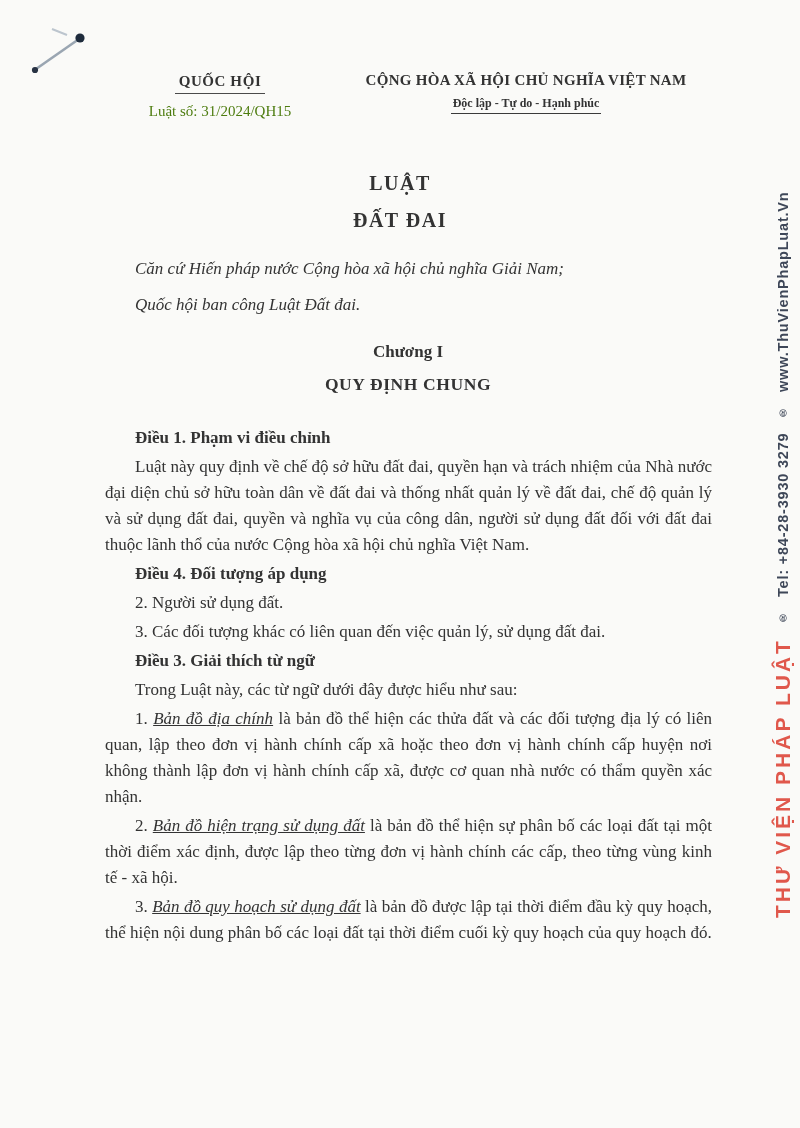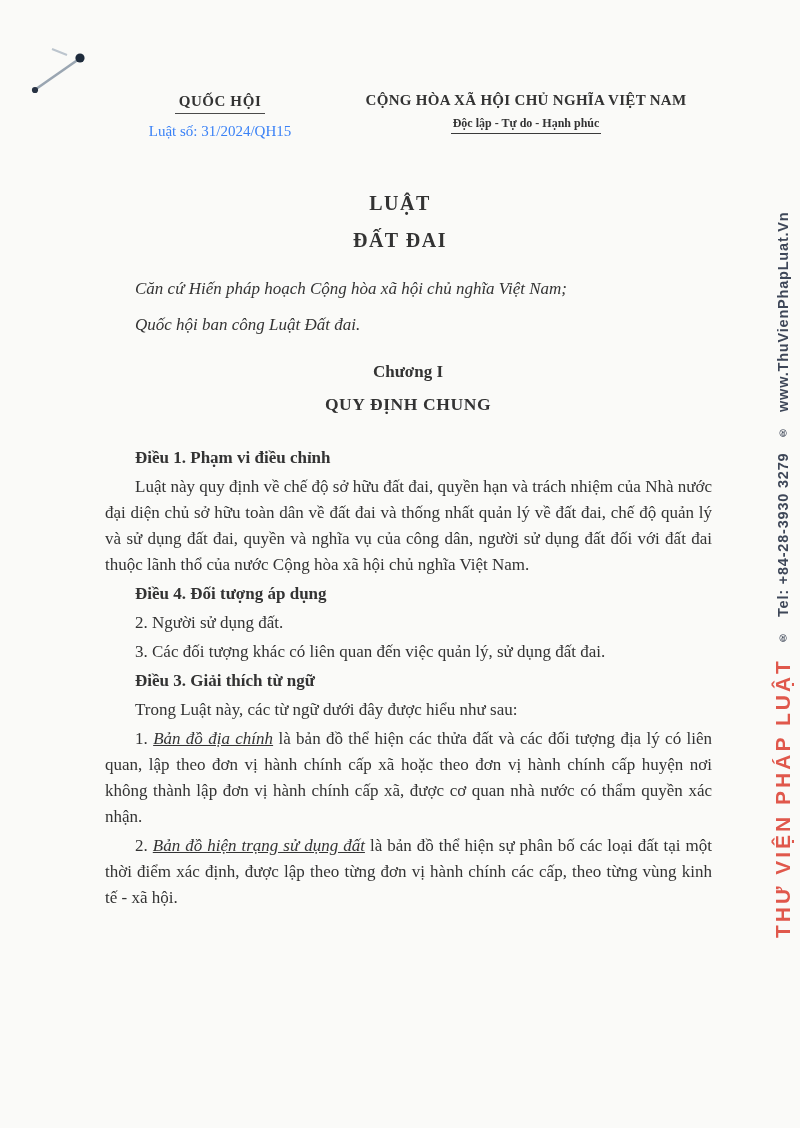--- a/index.html
+++ b/index.html
@@ -10,31 +10,31 @@
   }
   *{margin:0;padding:0;box-sizing:border-box;}
   html,body{width:800px;}
   body{
     width:800px;height:1128px;
     background:var(--paper);
     font-family:"Liberation Serif","DejaVu Serif",serif;
     color:var(--text-ink);
     position:relative;overflow:hidden;
   }
-  .page{position:relative;width:800px;height:944px;margin-top:20px;}
+  .page{position:relative;width:800px;height:944px;}
 
   
   .staple{position:absolute;top:16px;left:22px;}
 
   
   .header{display:flex;padding:72px 88px 0 100px;}
   .header-left{width:240px;text-align:center;}
   .org{display:inline-block;font-weight:bold;font-size:15px;letter-spacing:.6px;
        border-bottom:1.4px solid #4a4a4a;padding:0 4px 3px 4px;}
-  .doc-number{font-size:15px;margin-top:9px;color:#3b82f6;}
+  .doc-number{font-size:15px;margin-top:9px;color:#4d7c0f;}
   .header-right{flex:1;text-align:center;}
   .country{font-weight:bold;font-size:15px;letter-spacing:.3px;}
   .motto{display:inline-block;font-weight:bold;font-size:12px;margin-top:7px;
          border-bottom:1.6px solid #3a3a3a;padding:0 2px 2px 2px;}
 
   
   .title-block{text-align:center;margin-top:52px;}
   .title-line{font-size:20px;font-weight:bold;letter-spacing:1.5px;}
   .title-line + .title-line{margin-top:14px;}
 
@@ -91,21 +91,21 @@
       </div>
     </div>
   </div>
 
   <div class="title-block">
     <div class="title-line">LUẬT</div>
     <div class="title-line">ĐẤT ĐAI</div>
   </div>
 
   <div class="preamble">
-    <p>Căn cứ Hiến pháp hoạch Cộng hòa xã hội chủ nghĩa Việt Nam;</p>
+    <p>Căn cứ Hiến pháp nước Cộng hòa xã hội chủ nghĩa Giải Nam;</p>
     <p>Quốc hội ban công Luật Đất đai.</p>
   </div>
 
   <div class="chapter">
     <div class="chapter-label">Chương I</div>
     <div class="chapter-title">QUY ĐỊNH CHUNG</div>
   </div>
 
   <div class="body-text">
 
@@ -116,20 +116,21 @@
     <p>2. Người sử dụng đất.</p>
     <p>3. Các đối tượng khác có liên quan đến việc quản lý, sử dụng đất đai.</p>
 
     <p class="article-heading">Điều 3. Giải thích từ ngữ</p>
     <p>Trong Luật này, các từ ngữ dưới đây được hiểu như sau:</p>
 
     <p><span>1. </span><span class="term">Bản đồ địa chính</span><span> là bản đồ thể hiện các thửa đất và các đối tượng địa lý có liên quan, lập theo đơn vị hành chính cấp xã hoặc theo đơn vị hành chính cấp huyện nơi không thành lập đơn vị hành chính cấp xã, được cơ quan nhà nước có thẩm quyền xác nhận.</span></p>
 
     <p><span>2. </span><span class="term">Bản đồ hiện trạng sử dụng đất</span><span> là bản đồ thể hiện sự phân bố các loại đất tại một thời điểm xác định, được lập theo từng đơn vị hành chính các cấp, theo từng vùng kinh tế - xã hội.</span></p>
 
+    <p><span>3. </span><span class="term">Bản đồ quy hoạch sử dụng đất</span><span> là bản đồ được lập tại thời điểm đầu kỳ quy hoạch, thể hiện nội dung phân bố các loại đất tại thời điểm cuối kỳ quy hoạch của quy hoạch đó.</span></p>
 
   </div>
 
   <div class="watermark">
     <span class="wm-brand">THƯ VIỆN PHÁP LUẬT</span>
     <span class="wm-reg">®</span>
     <span class="wm-contact">Tel: +84-28-3930 3279</span>
     <span class="wm-reg">®</span>
     <span class="wm-contact">www.ThuVienPhapLuat.Vn</span>
   </div>

